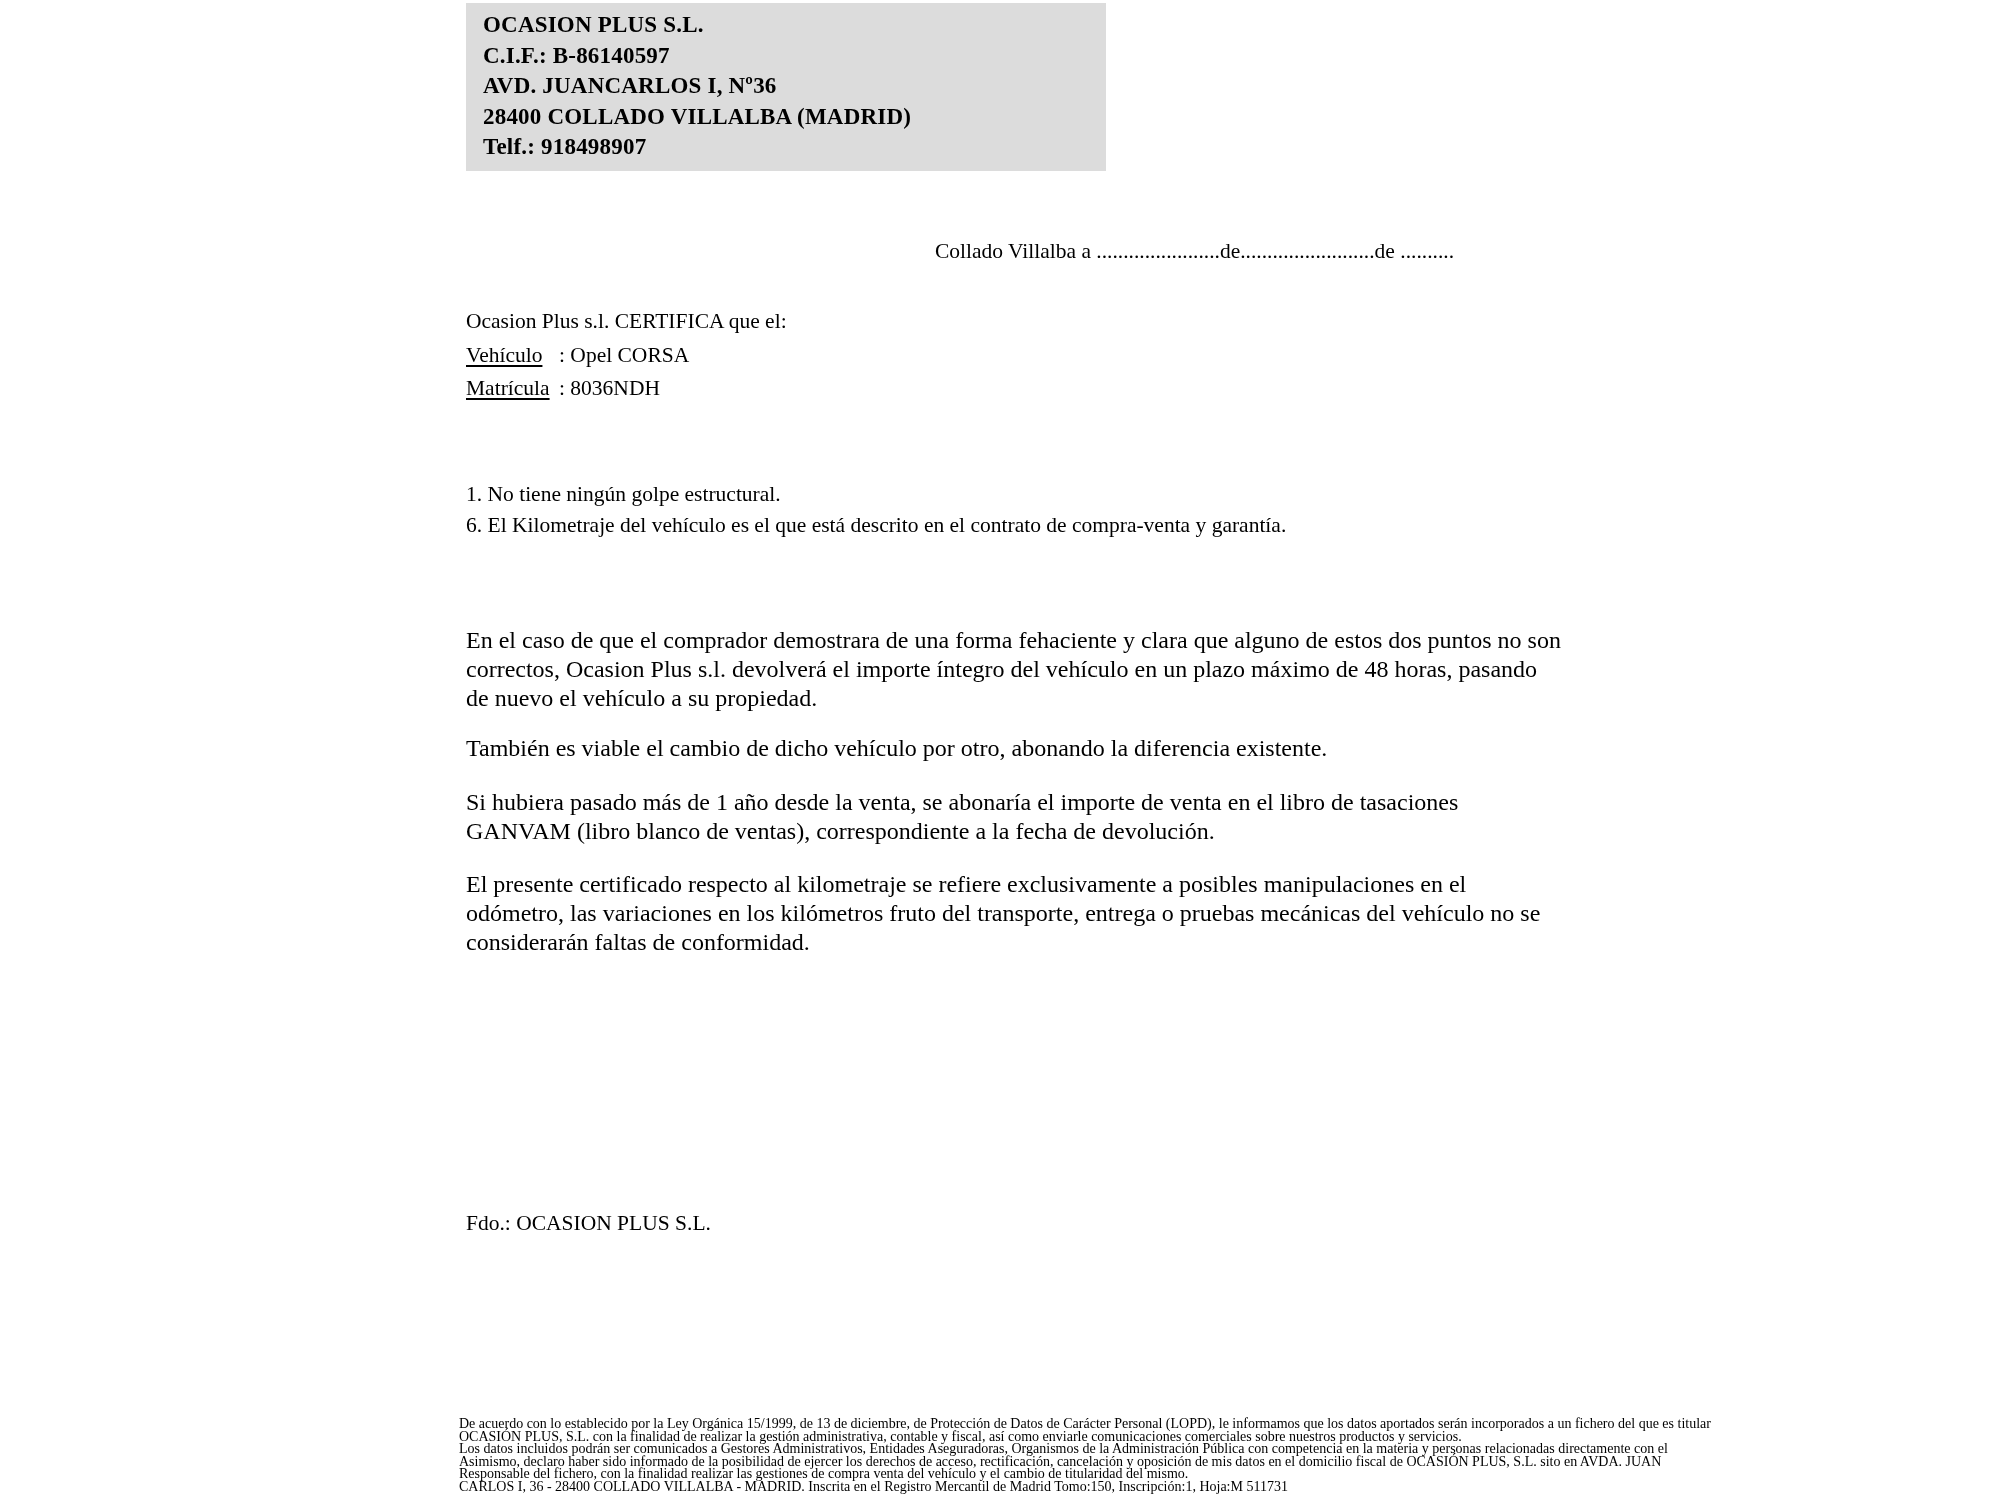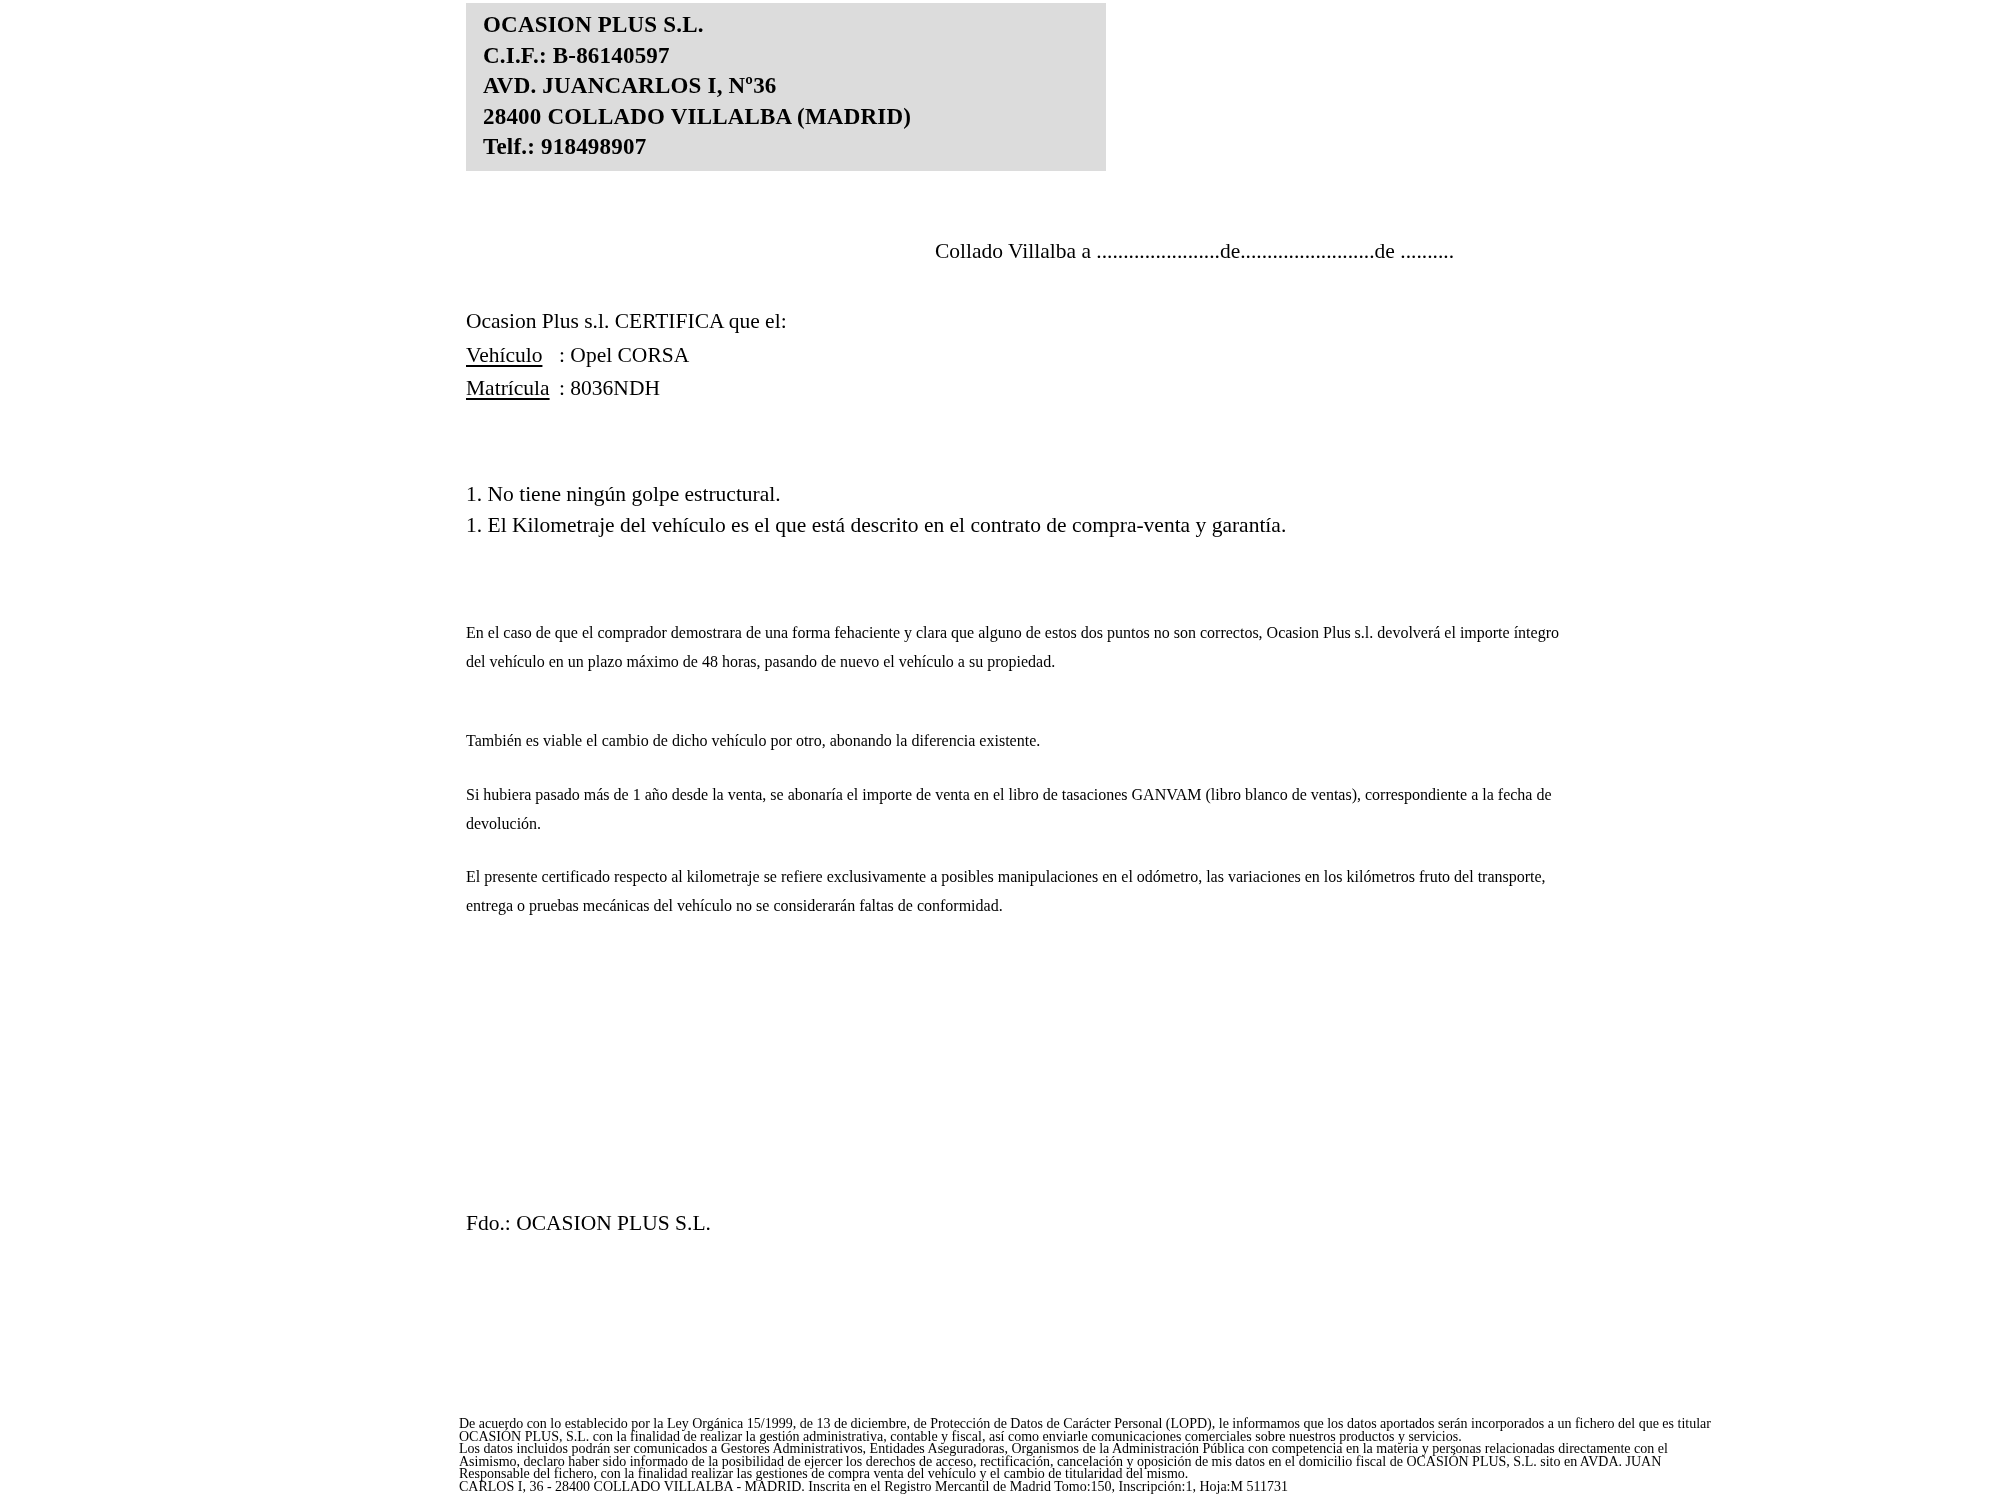--- a/index.html
+++ b/index.html
@@ -59,22 +59,23 @@
     width: 1095px;
     font-size: 21.5px;
     line-height: 29px;
   }
   .point-1 { top: 480px; }
   .point-2 { top: 511px; }
   .para {
     position: absolute;
     left: 466px;
     width: 1095px;
-    font-size: 16px;
+    font-size: 24px;
     line-height: 29px;
+    margin-top: 8px;
   }
   .para-1 { top: 618px; }
   .para-2 { top: 726px; }
   .para-3 { top: 780px; }
   .para-4 { top: 862px; }
   .signature {
     position: absolute;
     left: 466px;
     top: 1203px;
     font-size: 21.5px;
@@ -112,21 +113,21 @@
       <span class="cert-field-label">Vehículo</span><span>:</span>
       <span class="cert-field-value">Opel CORSA</span>
     </div>
     <div>
       <span class="cert-field-label">Matrícula</span><span>:</span>
       <span class="cert-field-value">8036NDH</span>
     </div>
   </div>
 
   <div class="point point-1">1. No tiene ningún golpe estructural.</div>
-  <div class="point point-2">1. El Kilometraje del vehículo es el que está descrito en el contrato de compra-venta y garantía.</div>
+  <div class="point point-2">6. El Kilometraje del vehículo es el que está descrito en el contrato de compra-venta y garantía.</div>
 
   <div class="para para-1">En el caso de que el comprador demostrara de una forma fehaciente y clara que alguno de estos dos puntos no son correctos, Ocasion Plus s.l. devolverá el importe íntegro del vehículo en un plazo máximo de 48 horas, pasando de nuevo el vehículo a su propiedad.</div>
   <div class="para para-2">También es viable el cambio de dicho vehículo por otro, abonando la diferencia existente.</div>
   <div class="para para-3">Si hubiera pasado más de 1 año desde la venta, se abonaría el importe de venta en el libro de tasaciones GANVAM (libro blanco de ventas), correspondiente a la fecha de devolución.</div>
   <div class="para para-4">El presente certificado respecto al kilometraje se refiere exclusivamente a posibles manipulaciones en el odómetro, las variaciones en los kilómetros fruto del transporte, entrega o pruebas mecánicas del vehículo no se considerarán faltas de conformidad.</div>
 
   <div class="signature">Fdo.: OCASION PLUS S.L.</div>
 
   <div class="legal-footer">
     <div class="legal-line">De acuerdo con lo establecido por la Ley Orgánica 15/1999, de 13 de diciembre, de Protección de Datos de Carácter Personal (LOPD), le informamos que los datos aportados serán incorporados a un fichero del que es titular</div>

